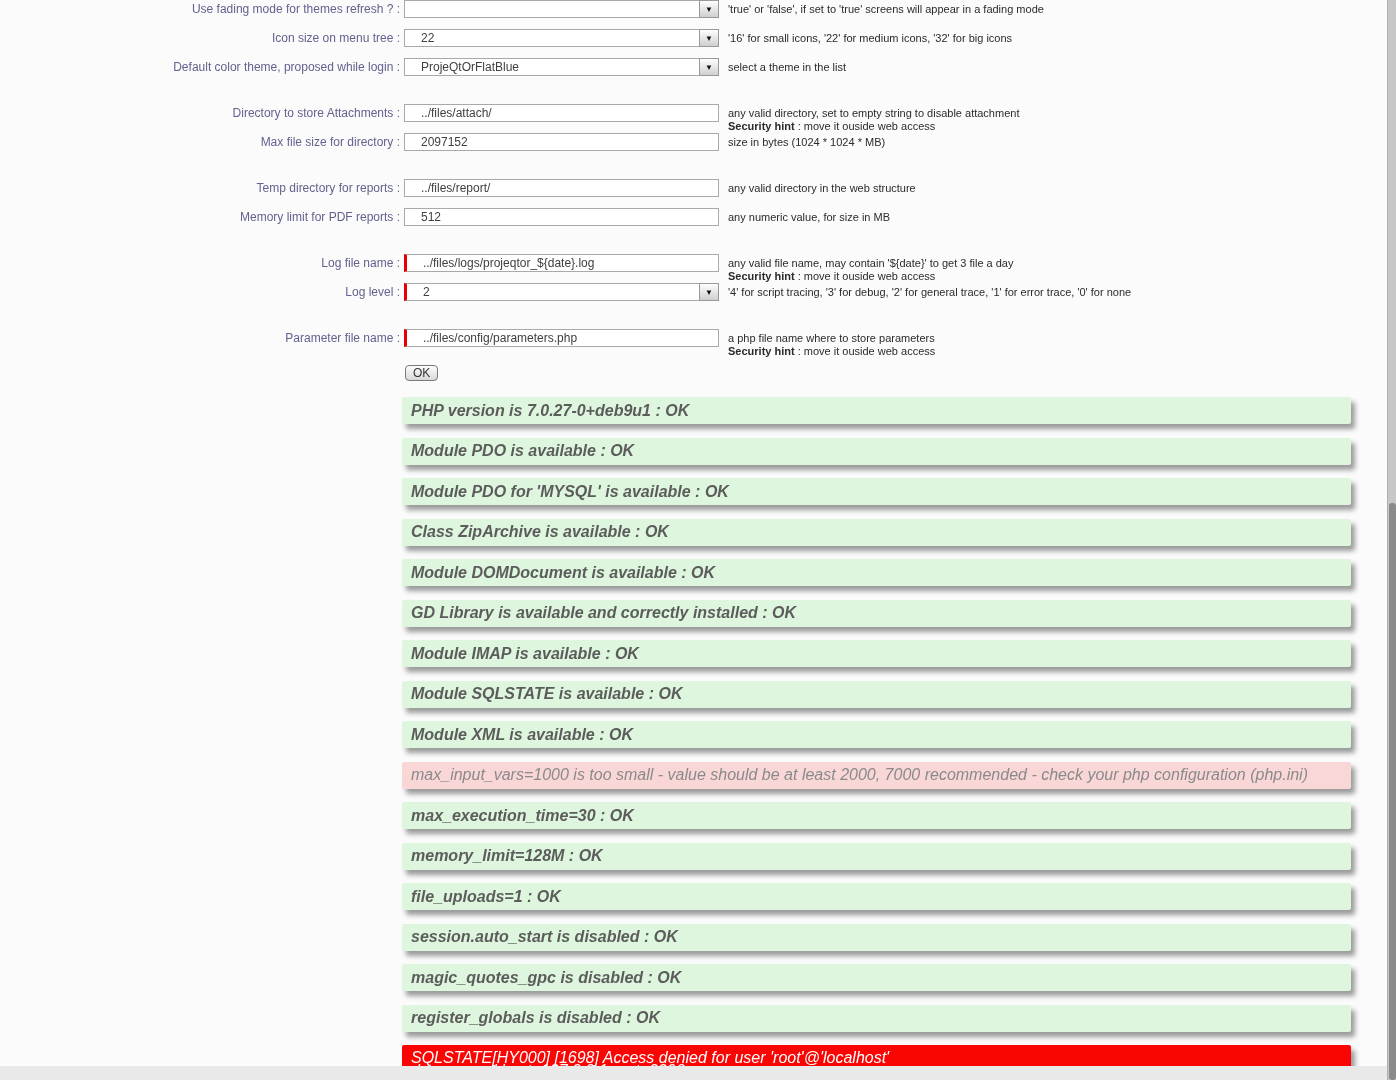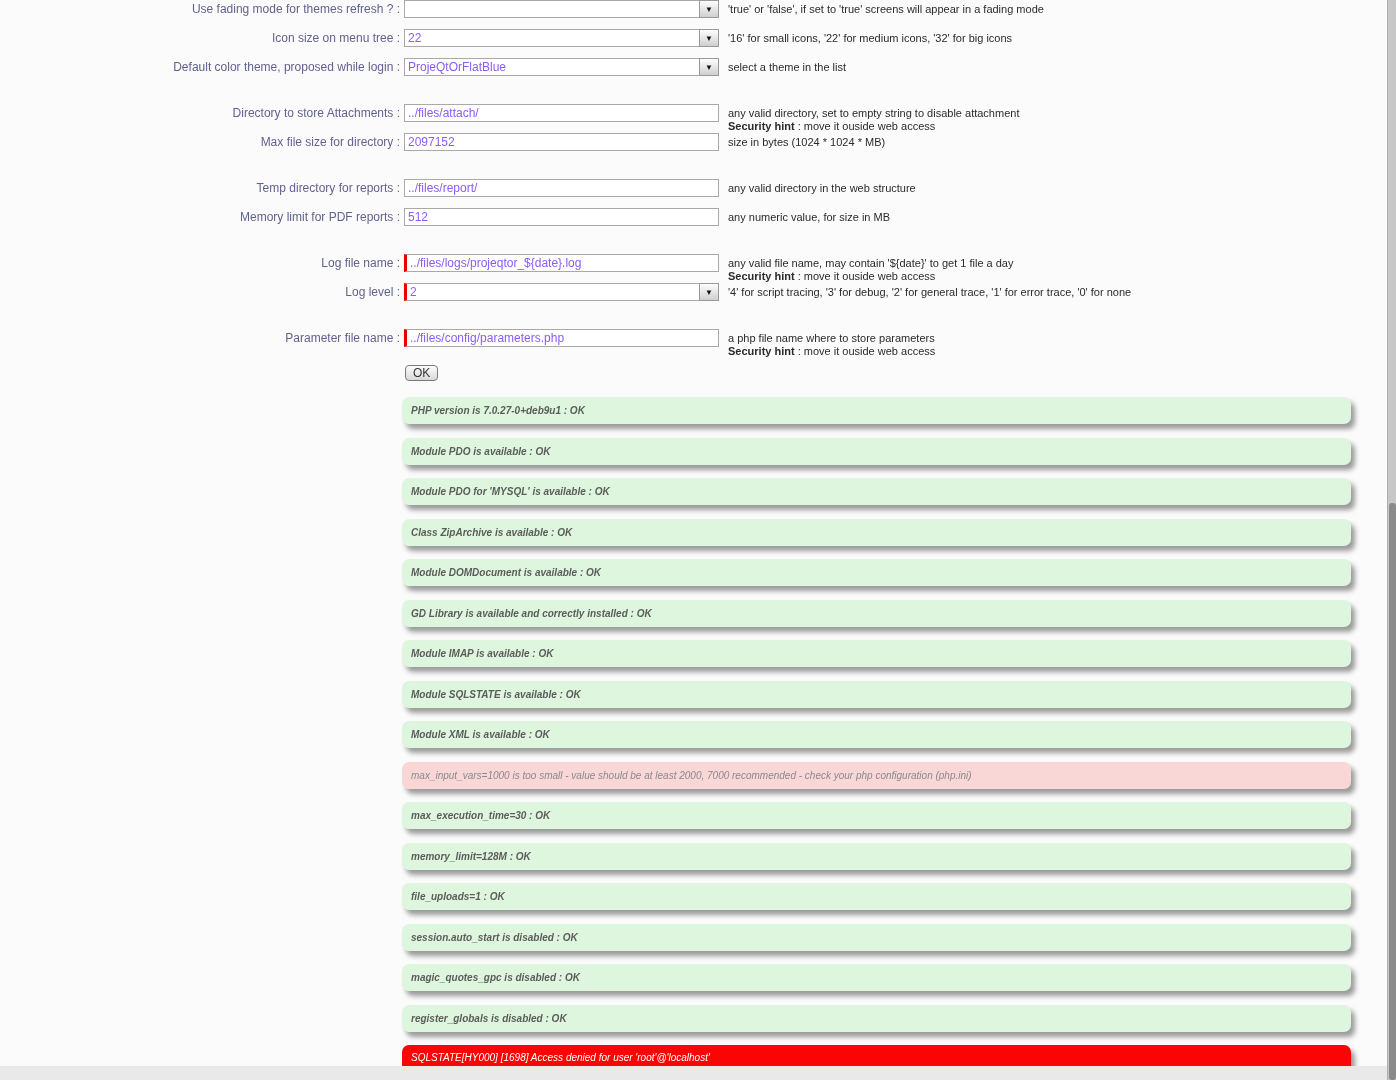--- a/index.html
+++ b/index.html
@@ -9,43 +9,43 @@
              background:#fbfbfb; overflow:hidden; }
 
   
   .form { margin-top:-11px; }
   .frow { display:flex; height:18px; margin-bottom:5px; align-items:stretch;margin-top:11px; }
   .fgap { height:12px; }
   .flabel { width:404px; text-align:right; font-size:12px; color:#62628e;
             padding-right:4px; line-height:18px; white-space:nowrap; }
   .ffield { width:315px; position:relative; display:flex; }
   .ftext { width:100%; height:18px; border:1px solid #a9a9a9; background:#fff;
-           font-family:"Liberation Sans", sans-serif; font-size:12px; color:#8b5cf6;
-           padding:0 3px; outline:none; }
+           font-family:"Liberation Sans", sans-serif; font-size:12px; color:#404040;
+           padding:0 16px; outline:none; }
   .required .ftext { border-left:3px solid #e80000; }
   .fsel { display:flex; width:100%; }
   .fsel .ftext { border-right:none; }
   .selbtn { width:20px; height:18px; flex:none; border:1px solid #999;
             background:linear-gradient(#fefefe,#cfcfcf); display:flex;
             align-items:center; justify-content:center; font-size:8px; color:#111;
             cursor:default; }
   .fhint { margin-left:9px; font-size:11px; line-height:12.5px; color:#2b2b2b;
            padding-top:3px; white-space:nowrap; }
   .fhint b { font-weight:bold; }
 
   .okbtn { margin:13px 0 0 405px; font-family:"Liberation Sans", sans-serif;
            font-size:12px; color:#333; padding:0 7px;
            border:1px solid #7a7a7a; border-radius:4px;
            background:linear-gradient(#fdfdfd,#d8d8d8); }
 
   
   .msgs { margin:16px 0 0 402px; width:949px; }
-  .msg  { width:100%; height:27px; border-radius:7px; margin-bottom:13.5px;
+  .msg  { width:100%; height:27px; border-radius:2px; margin-bottom:13.5px;
           display:flex; align-items:center; padding-left:9px;
-          box-shadow:4px 5px 5px #9b9b9b; font-size:10px; }
+          box-shadow:4px 5px 5px #9b9b9b; font-size:16px; }
   .msg.ok   { background:#ddf6dd; color:#5c5c5c; font-weight:bold; font-style:italic; }
   .msg.warn { background:#fad7d7; color:#8a8a8a; font-style:italic; }
   .msg.err  { background:#fb0404; color:#ffffff; font-style:italic; height:38px;
               flex-direction:column; align-items:flex-start; justify-content:center; }
   .msg.err div { line-height:13px; }
 
   
   .scroll-track { position:absolute; right:0; top:0; width:9px; height:1080px;
                   background:#c7c7c7; border-left:1px solid #aeaeae; }
   .scroll-thumb { position:absolute; left:1px; top:503px; width:7px; height:577px;
@@ -127,21 +127,21 @@
       <span class="fhint"><span>any numeric value, for size in MB</span></span>
     </div>
 
     <div class="fgap"></div>
 
     <div class="frow required">
       <span class="flabel">Log file name :</span>
       <span class="ffield">
           <input class="ftext" value="../files/logs/projeqtor_${date}.log" style="">
         </span>
-      <span class="fhint"><span>any valid file name, may contain '${date}' to get 1 file a day</span><br>
+      <span class="fhint"><span>any valid file name, may contain '${date}' to get 3 file a day</span><br>
         <b>Security hint</b><span> : move it ouside web access</span></span>
     </div>
 
     <div class="frow required">
       <span class="flabel">Log level :</span>
       <span class="ffield">
           <span class="fsel">
         <input class="ftext" readonly="" value="2" style="">
         <span class="selbtn">▼</span>
       </span>

